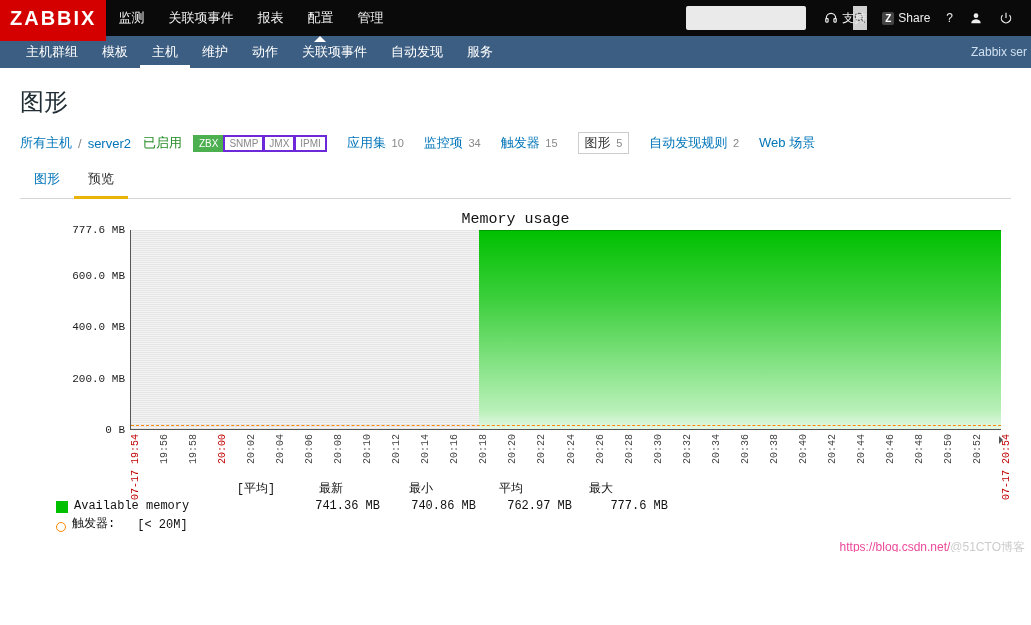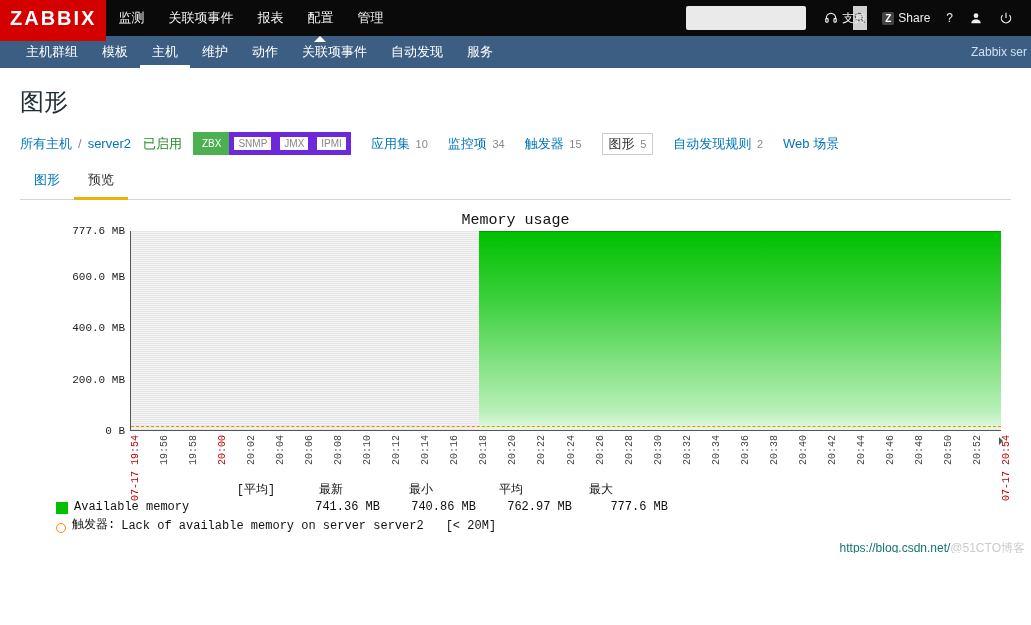--- a/index.html
+++ b/index.html
@@ -26,21 +26,21 @@
   .sub-right { color: #cfe0f0; font-size: 12px; padding-right: 4px; }
   
   
   .content { padding: 12px 20px; }
   h1.page-title { font-size: 24px; font-weight: 400; color: #1f2c33; margin: 6px 0 14px 0; }
   
   .breadcrumb-row { display: flex; align-items: center; gap: 6px; flex-wrap: wrap; font-size: 13px; margin-bottom: 10px; }
   .bc-link { color: #0275b8; cursor: pointer; }
   .bc-sep { color: #888; }
   .status-enabled { color: #228b22; margin-left: 6px; }
-  .tag { display: inline-block; font-size: 10px; padding: 1px 4px; border: 5px solid #6d28d9; color: #888; background: #fff; cursor: default; margin-left: -1px; }
+  .tag { display: inline-block; font-size: 10px; padding: 1px 4px; border: 2px solid #6d28d9; color: #888; background: #fff; cursor: default; margin-left: -1px; }
   .tag.active { background: #4caf50; color: #fff; border-color: #4caf50; }
   .section-link { color: #0275b8; cursor: pointer; margin-left: 14px; }
   .section-count { color: #888; font-size: 11px; margin-left: 2px; }
   .section-current { color: #333; border: 1px solid #ccc; padding: 1px 6px; margin-left: 14px; background: #fff; }
   
   
   .tabs { display: flex; border-bottom: 1px solid #d5d5d5; margin-bottom: 6px; }
   .tab { padding: 6px 14px 8px 14px; color: #0275b8; cursor: pointer; font-size: 13px; }
   .tab.active { color: #333; border-bottom: 3px solid #eab308; margin-bottom: -1px; }
   
@@ -265,25 +265,24 @@
         <span class="legend-label">Available memory</span>
         <span style="width:54px"></span>
         <span class="legend-stat">741.36 MB</span>
         <span class="legend-stat">740.86 MB</span>
         <span class="legend-stat">762.97 MB</span>
         <span class="legend-stat">777.6 MB</span>
       </div>
       <div class="legend-row">
         <span class="swatch trigger"></span>
         <span>触发器:</span>
-        <span>Lack of available memory on server server2</span>
         <span style="margin-left:16px">[<span>&lt; 20M</span>]</span>
       </div>
     </div>
 
   </div>
 </div>
 
 <div class="watermark-row">
   <span class="watermark">
-    <span style="color:#0f766e">https://blog.csdn.net/</span><span>@51CTO博客</span>
+    <span style="color:#ec4899">https://blog.csdn.net/</span><span>@51CTO博客</span>
   </span>
 </div>
 
 </body></html>

